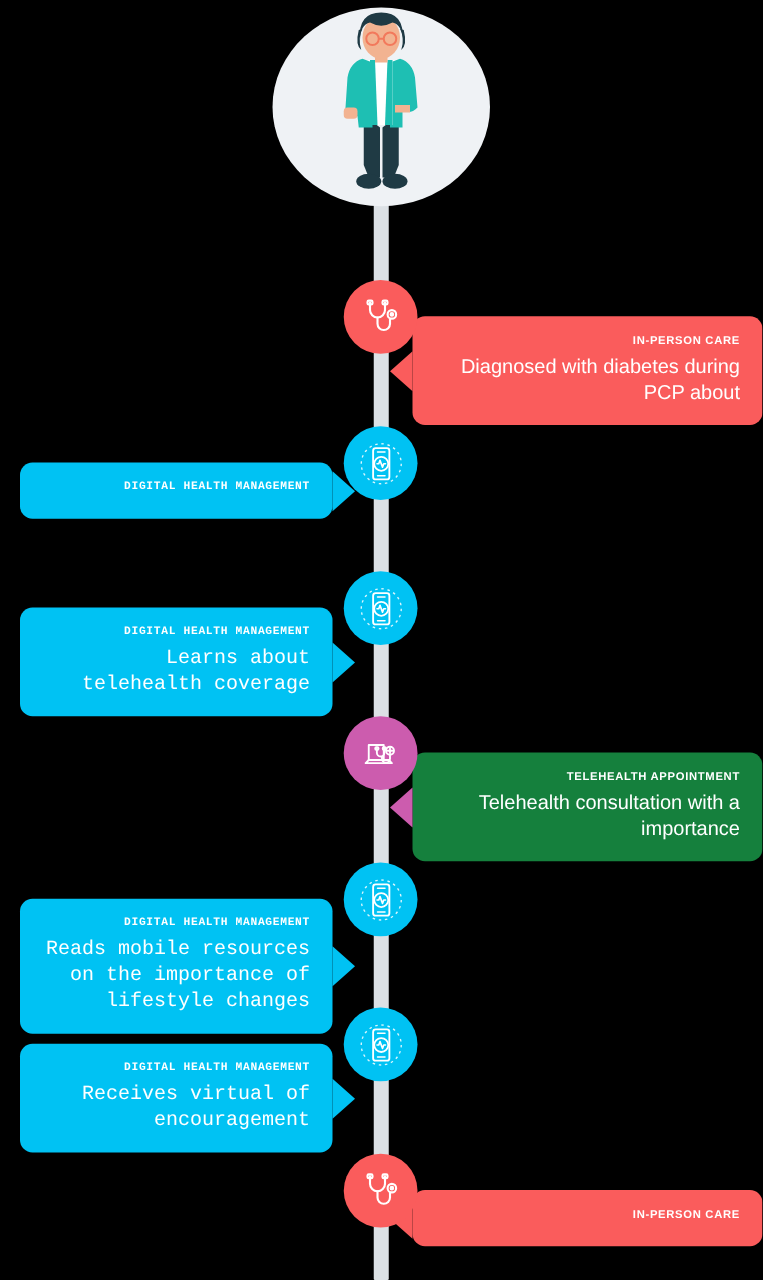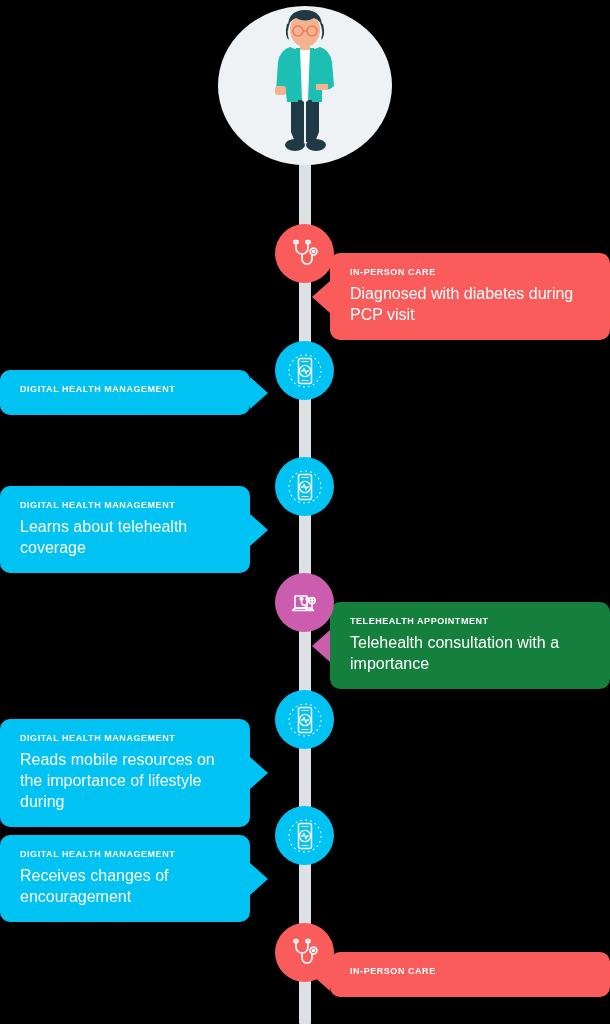--- a/index.html
+++ b/index.html
@@ -14,20 +14,21 @@
     overflow: hidden;
     font-family: "Liberation Sans", sans-serif;
     -webkit-font-smoothing: antialiased;
   }
 
   #journey {
     position: absolute;
     inset: 0;
     width: 610px;
     height: 940px;
+    text-align: right;
   }
 
   
   .spine {
     position: absolute;
     left: 299px;
     top: 150px;
     width: 12px;
     height: 874px;
     background: #dce1e5;
@@ -105,23 +106,24 @@
     margin-top: -16px;
     width: 0;
     height: 0;
     border-top: 16px solid transparent;
     border-bottom: 16px solid transparent;
     border-right: 18px solid currentColor;
   }
 
   
   .card.left {
-    left: 0px;
+    left: 16px;
     width: 250px;
     border-radius: 10px;
+    font-family: Liberation Mono, monospace;
   }
   .card.left .arrow {
     position: absolute;
     right: -18px;
     top: 50%;
     margin-top: -16px;
     width: 0;
     height: 0;
     border-top: 16px solid transparent;
     border-bottom: 16px solid transparent;
@@ -179,21 +181,21 @@
         <rect x="6" y="3.5" width="4" height="3" rx="1"></rect>
         <rect x="18" y="3.5" width="4" height="3" rx="1"></rect>
         <path d="M14 17 v5 a5 5 0 0 0 10 0 v-4"></path>
         <circle cx="25.5" cy="14.5" r="3.4"></circle>
         <circle cx="25.5" cy="14.5" r="1"></circle>
       </svg>
     </div>
     <div class="card right" style="background:#fa5c5c;color:#fa5c5c">
       <div class="arrow"></div>
       <div class="eyebrow">IN-PERSON CARE</div>
-      <div class="body">Diagnosed with diabetes during PCP visit</div>
+      <div class="body">Diagnosed with diabetes during PCP about</div>
     </div>
   </div>
 
   <div class="node" style="top:370px">
     <div class="node-icon" style="background:#00c2f3">
       <svg width="38" height="38" viewBox="0 0 38 38" fill="none" stroke="#ffffff">
         <circle cx="19" cy="19" r="16" stroke-width="1.1" stroke-dasharray="2 3" opacity="0.85"></circle>
         <rect x="12.5" y="6.5" width="13" height="25" rx="2" stroke-width="1.5"></rect>
         <line x1="16" y1="9.5" x2="22" y2="9.5" stroke-width="1.2" stroke-linecap="round"></line>
         <line x1="16" y1="28.5" x2="22" y2="28.5" stroke-width="1.2" stroke-linecap="round"></line>
@@ -252,39 +254,39 @@
         <rect x="12.5" y="6.5" width="13" height="25" rx="2" stroke-width="1.5"></rect>
         <line x1="16" y1="9.5" x2="22" y2="9.5" stroke-width="1.2" stroke-linecap="round"></line>
         <line x1="16" y1="28.5" x2="22" y2="28.5" stroke-width="1.2" stroke-linecap="round"></line>
         <circle cx="19" cy="19" r="5.6" stroke-width="1.4"></circle>
         <polyline points="15.6,19 17,19 18,16.3 20,21.7 21,19 22.4,19" stroke-width="1.3" stroke-linecap="round" stroke-linejoin="round"></polyline>
       </svg>
     </div>
     <div class="card left" style="background:#00c2f3;color:#00c2f3">
       <div class="arrow"></div>
       <div class="eyebrow">DIGITAL HEALTH MANAGEMENT</div>
-      <div class="body">Reads mobile resources on the importance of lifestyle during</div>
+      <div class="body">Reads mobile resources on the importance of lifestyle changes</div>
     </div>
   </div>
 
   <div class="node" style="top:835px">
     <div class="node-icon" style="background:#00c2f3">
       <svg width="38" height="38" viewBox="0 0 38 38" fill="none" stroke="#ffffff">
         <circle cx="19" cy="19" r="16" stroke-width="1.1" stroke-dasharray="2 3" opacity="0.85"></circle>
         <rect x="12.5" y="6.5" width="13" height="25" rx="2" stroke-width="1.5"></rect>
         <line x1="16" y1="9.5" x2="22" y2="9.5" stroke-width="1.2" stroke-linecap="round"></line>
         <line x1="16" y1="28.5" x2="22" y2="28.5" stroke-width="1.2" stroke-linecap="round"></line>
         <circle cx="19" cy="19" r="5.6" stroke-width="1.4"></circle>
         <polyline points="15.6,19 17,19 18,16.3 20,21.7 21,19 22.4,19" stroke-width="1.3" stroke-linecap="round" stroke-linejoin="round"></polyline>
       </svg>
     </div>
     <div class="card left" style="background:#00c2f3;color:#00c2f3">
       <div class="arrow"></div>
       <div class="eyebrow">DIGITAL HEALTH MANAGEMENT</div>
-      <div class="body">Receives changes of encouragement</div>
+      <div class="body">Receives virtual of encouragement</div>
     </div>
   </div>
 
   <div class="node" style="top:952px">
     <div class="node-icon" style="background:#fa5c5c">
       <svg width="34" height="34" viewBox="0 0 34 34" fill="none" stroke="#ffffff" stroke-width="1.7" stroke-linecap="round" stroke-linejoin="round">
         <path d="M8 5 v6 a6 6 0 0 0 12 0 V5"></path>
         <rect x="6" y="3.5" width="4" height="3" rx="1"></rect>
         <rect x="18" y="3.5" width="4" height="3" rx="1"></rect>
         <path d="M14 17 v5 a5 5 0 0 0 10 0 v-4"></path>

